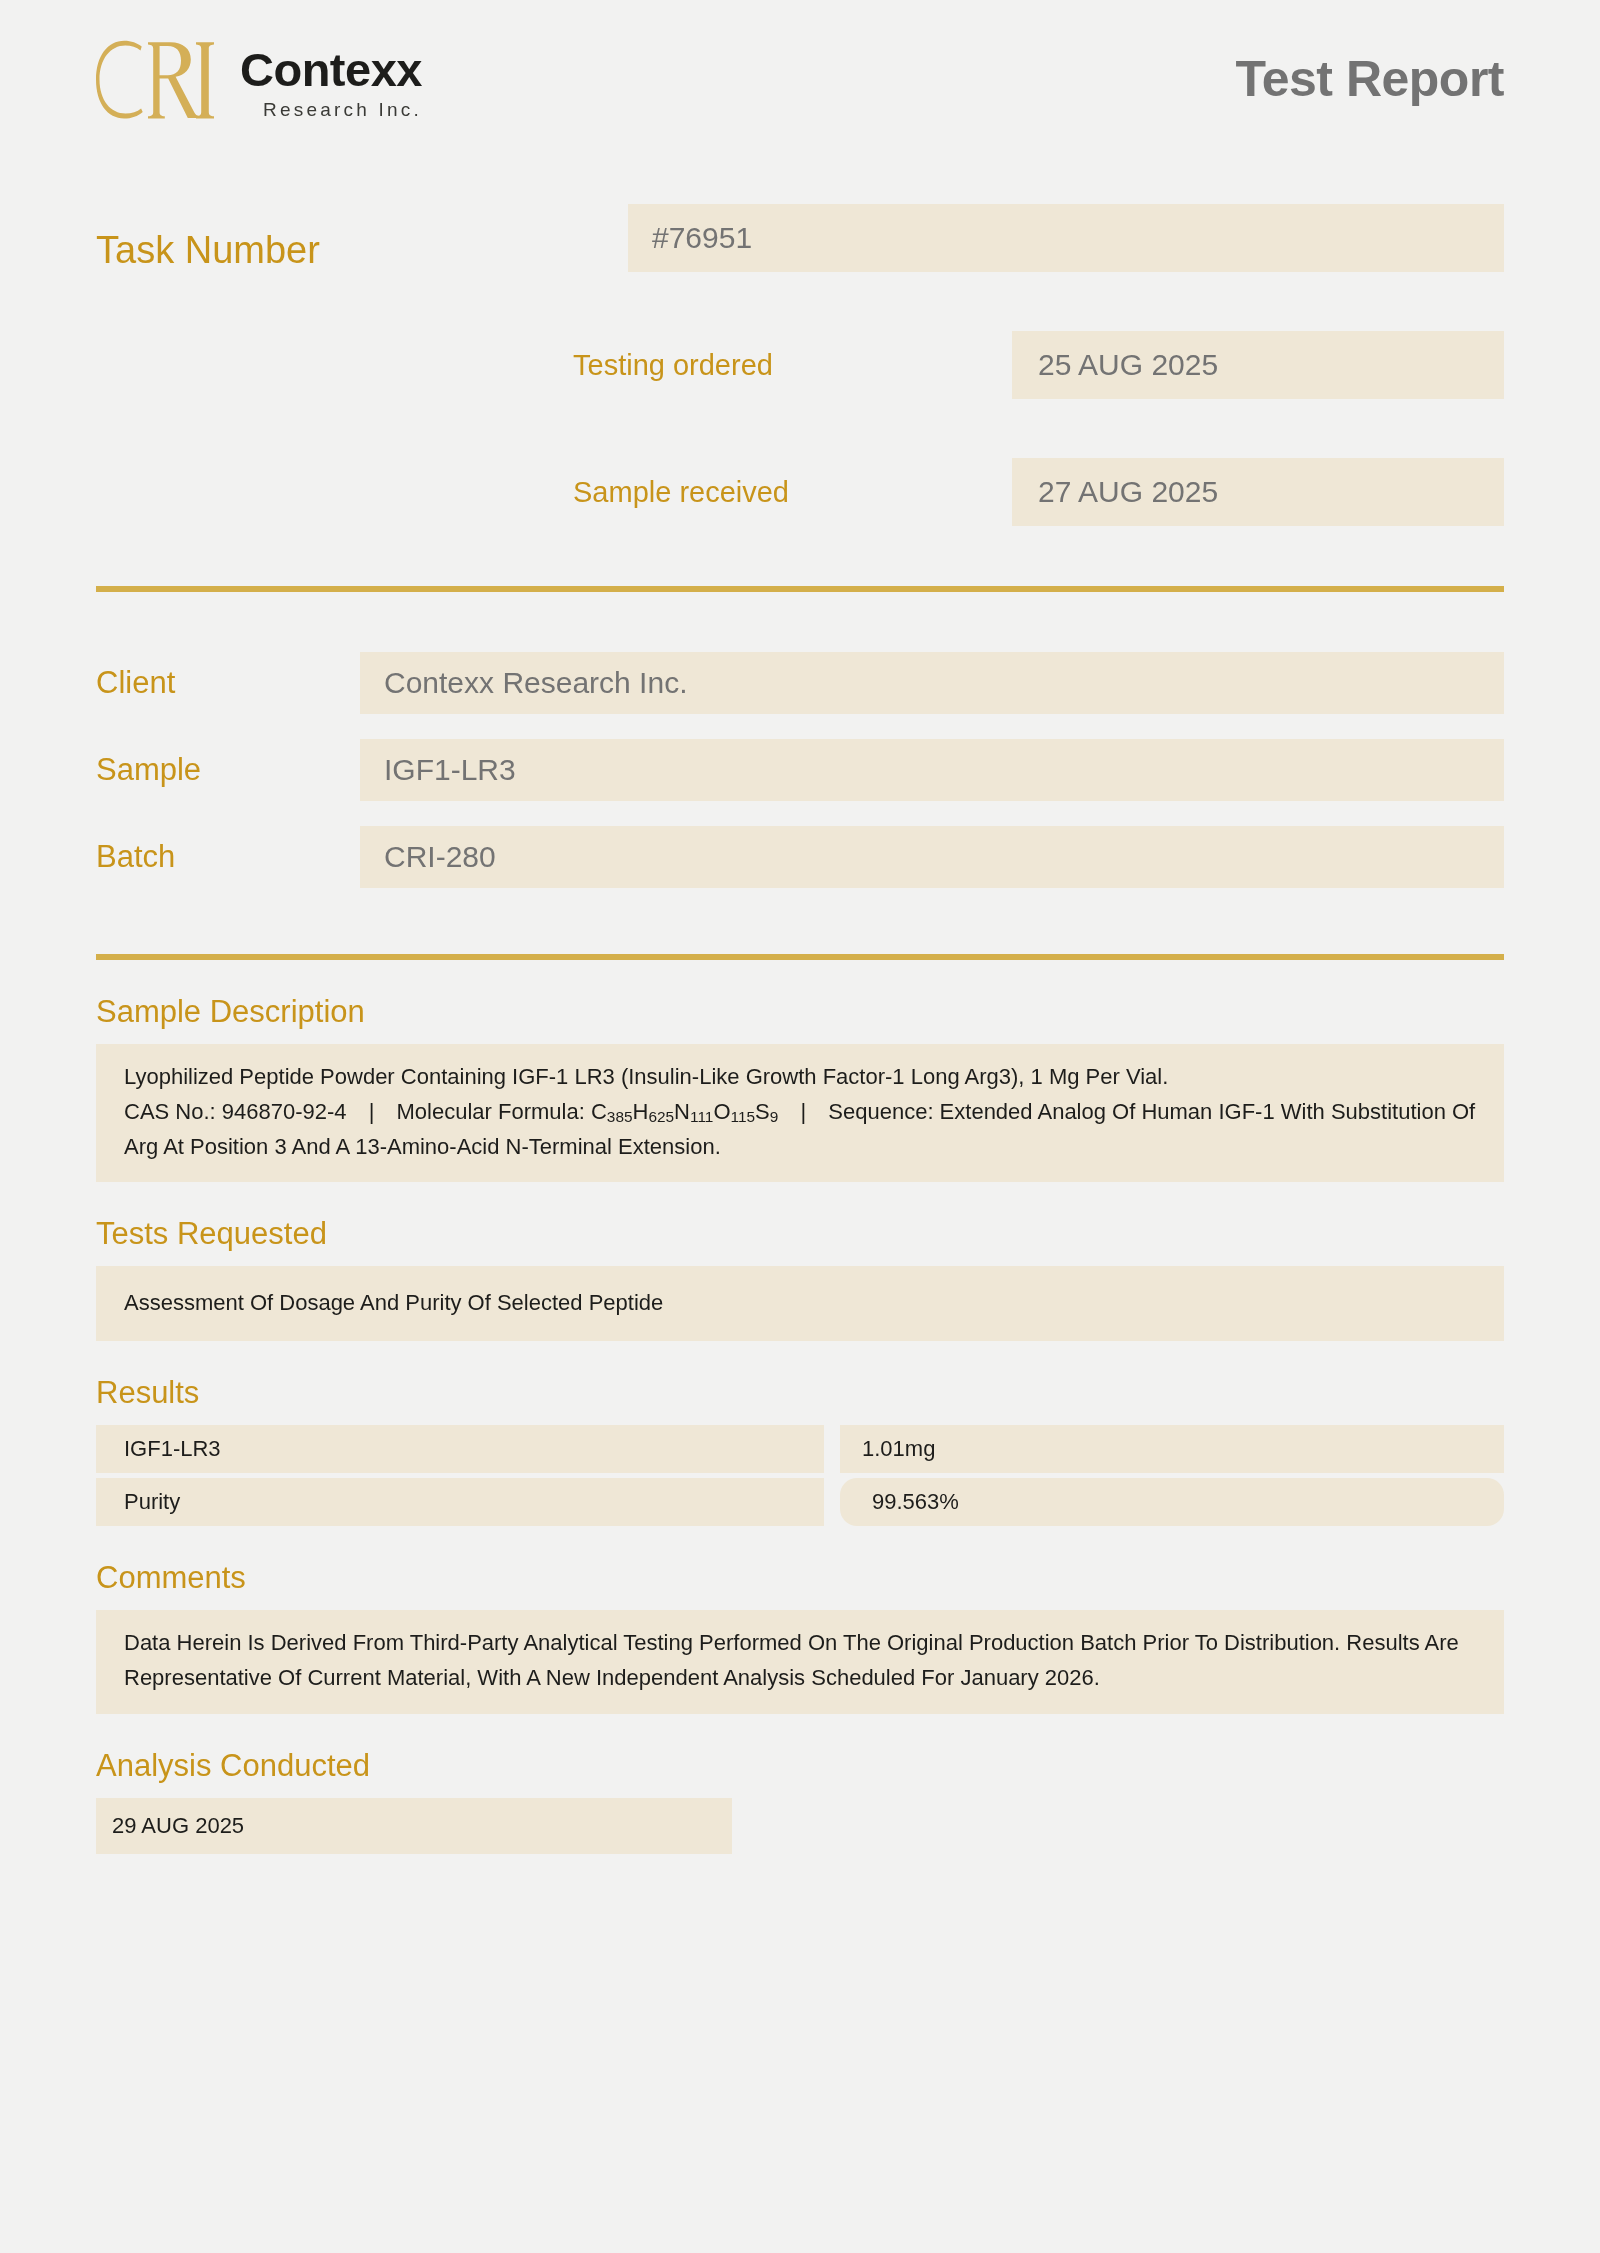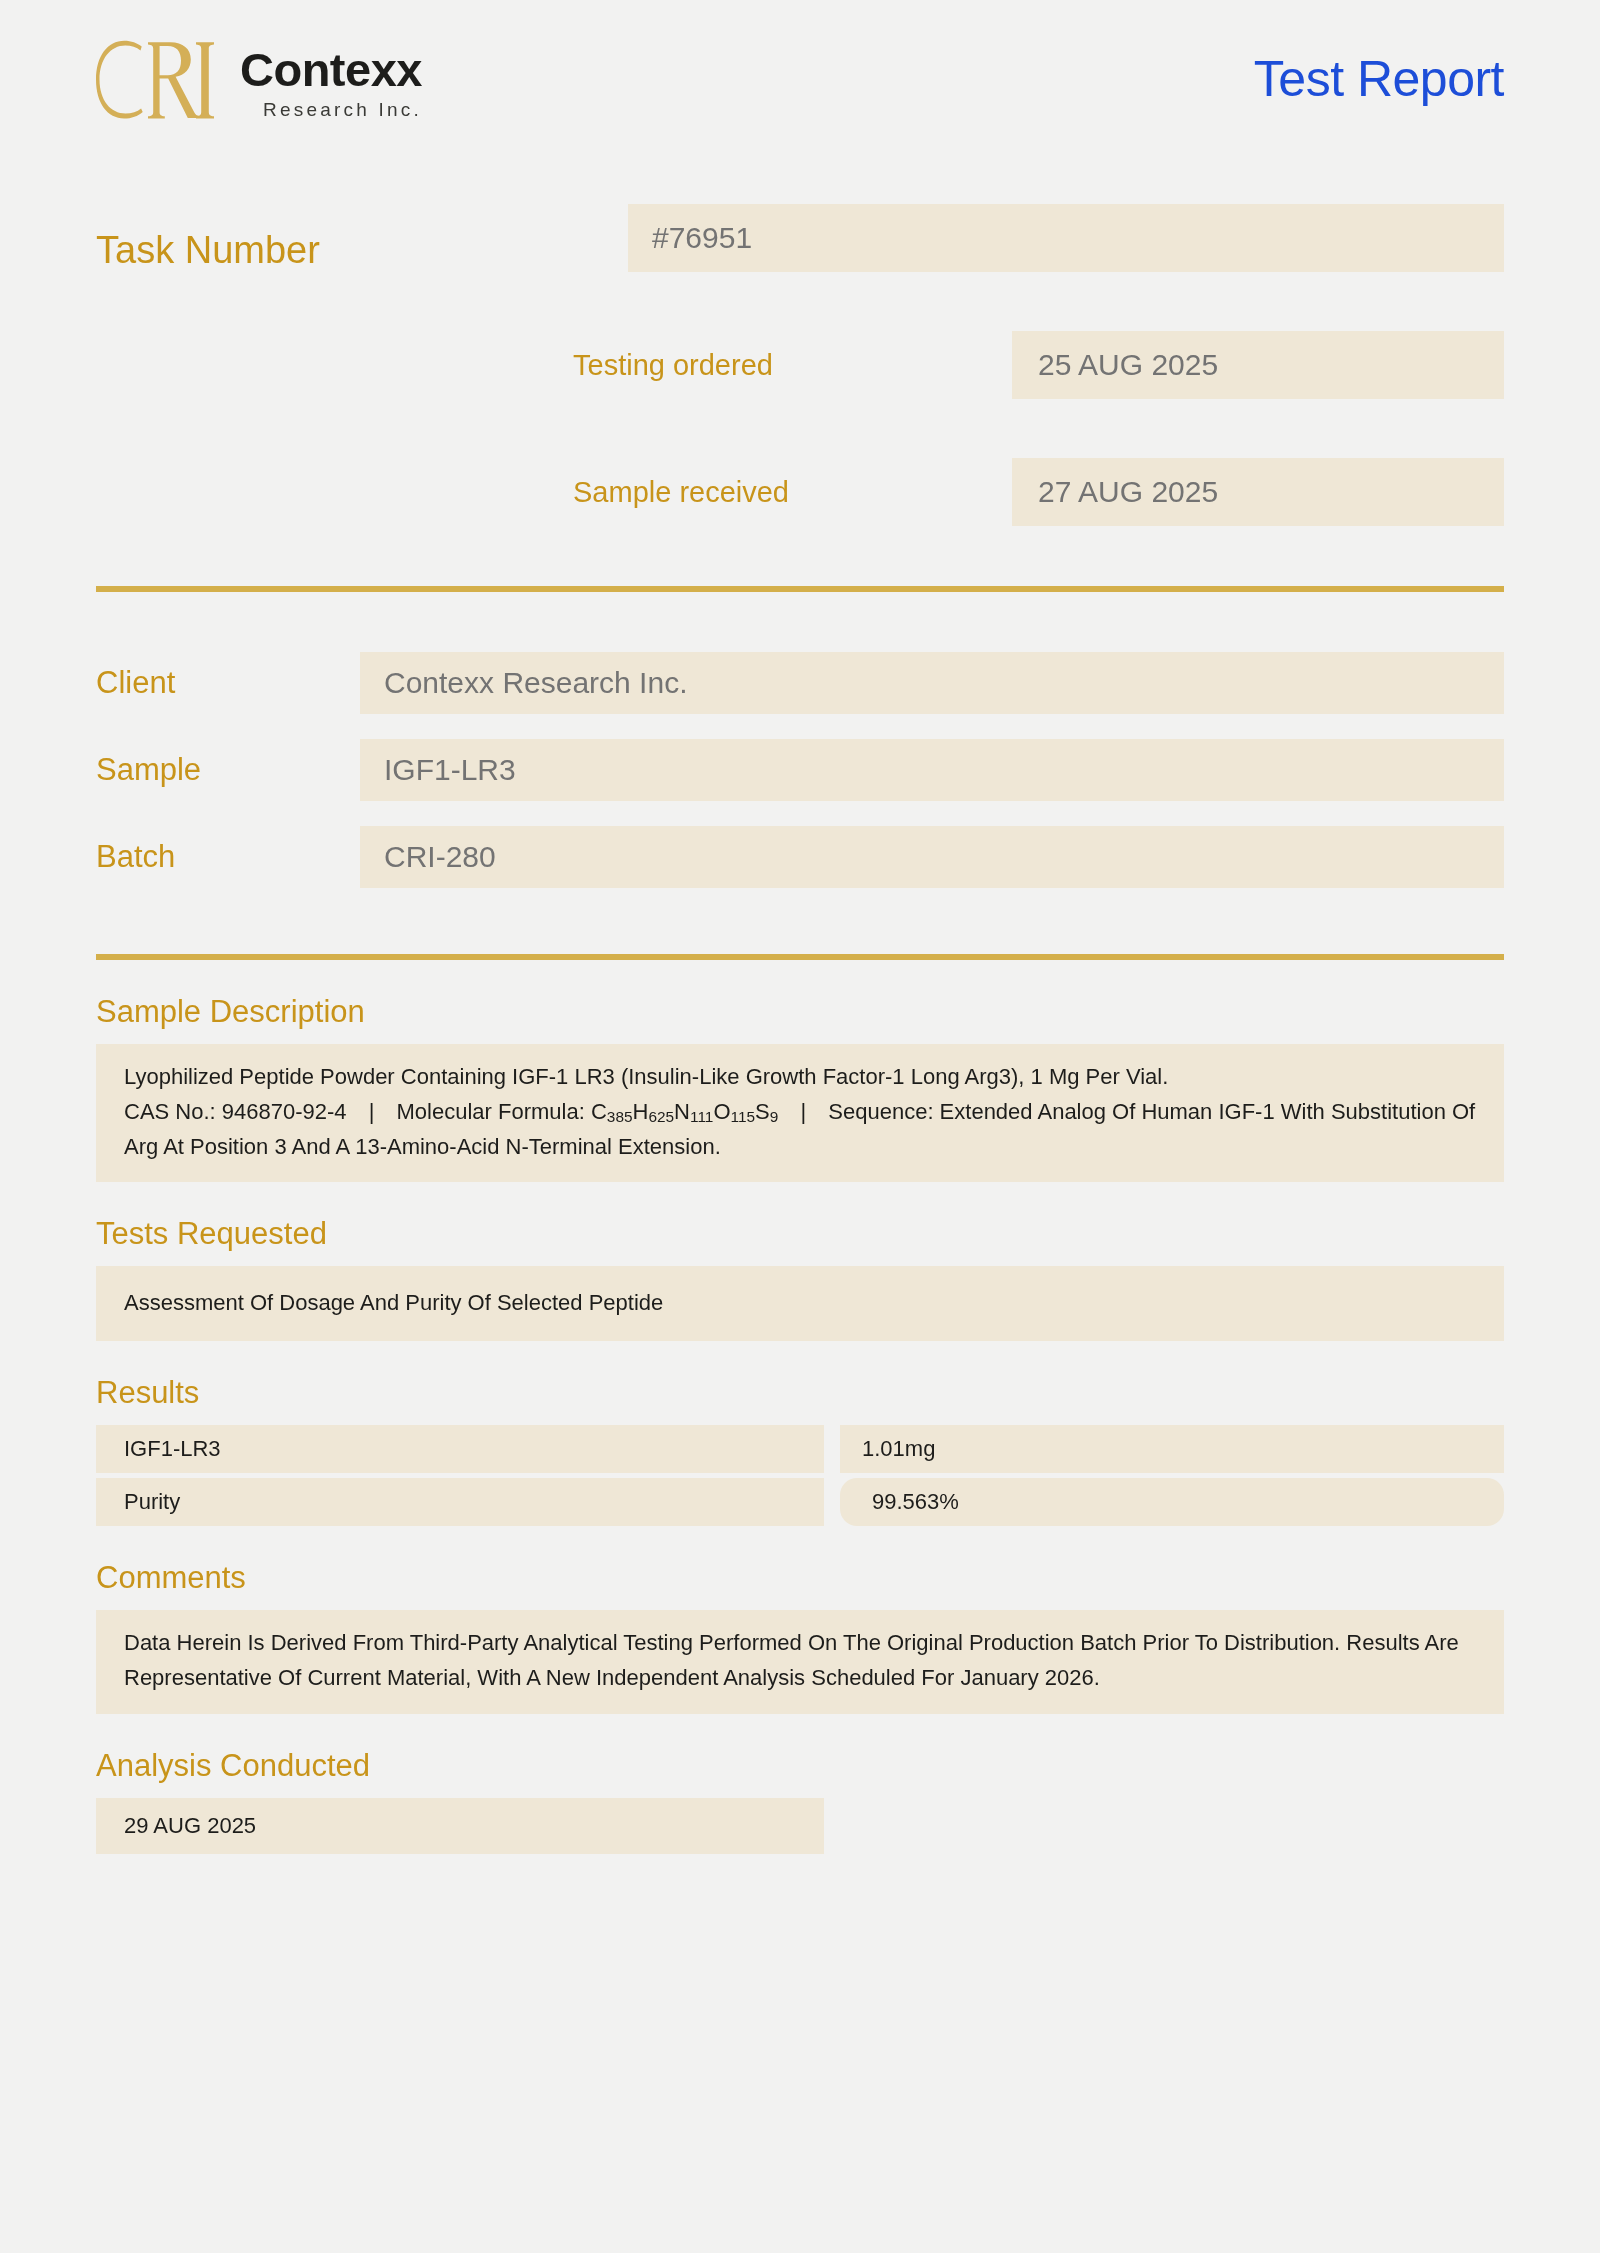--- a/index.html
+++ b/index.html
@@ -54,22 +54,22 @@
   .brand-sub {
     font-size: 19px;
     font-weight: 500;
     letter-spacing: 3.2px;
     color: #3a3a36;
     text-align: right;
     margin-top: 4px;
   }
   .report-title {
     font-size: 50px;
-    font-weight: 400;
-    color: #1d4ed8;
+    font-weight: 700;
+    color: #737373;
     letter-spacing: -0.5px;
     line-height: 1;
     padding-top: 16px;
   }
 
   
   .chip {
     background: #efe7d6;
     color: #737373;
     display: flex;
@@ -220,27 +220,27 @@
     flex: 1;
     padding-left: 22px;
   }
   .results-cell.val.indent {
     padding-left: 32px;
     border-radius: 17px;
   }
 
   
   .analysis-body {
-    width: 728px;
+    width: 636px;
     height: 56px;
     background: #efe7d6;
     display: flex;
     align-items: center;
     font-size: 22px;
-    padding-left: 28px;
+    padding-left: 16px;
     box-sizing: border-box;
     color: #1d1d1b;
   }
 </style>
 </head>
 <body>
 
 <div class="page">
 
   <div class="header">

